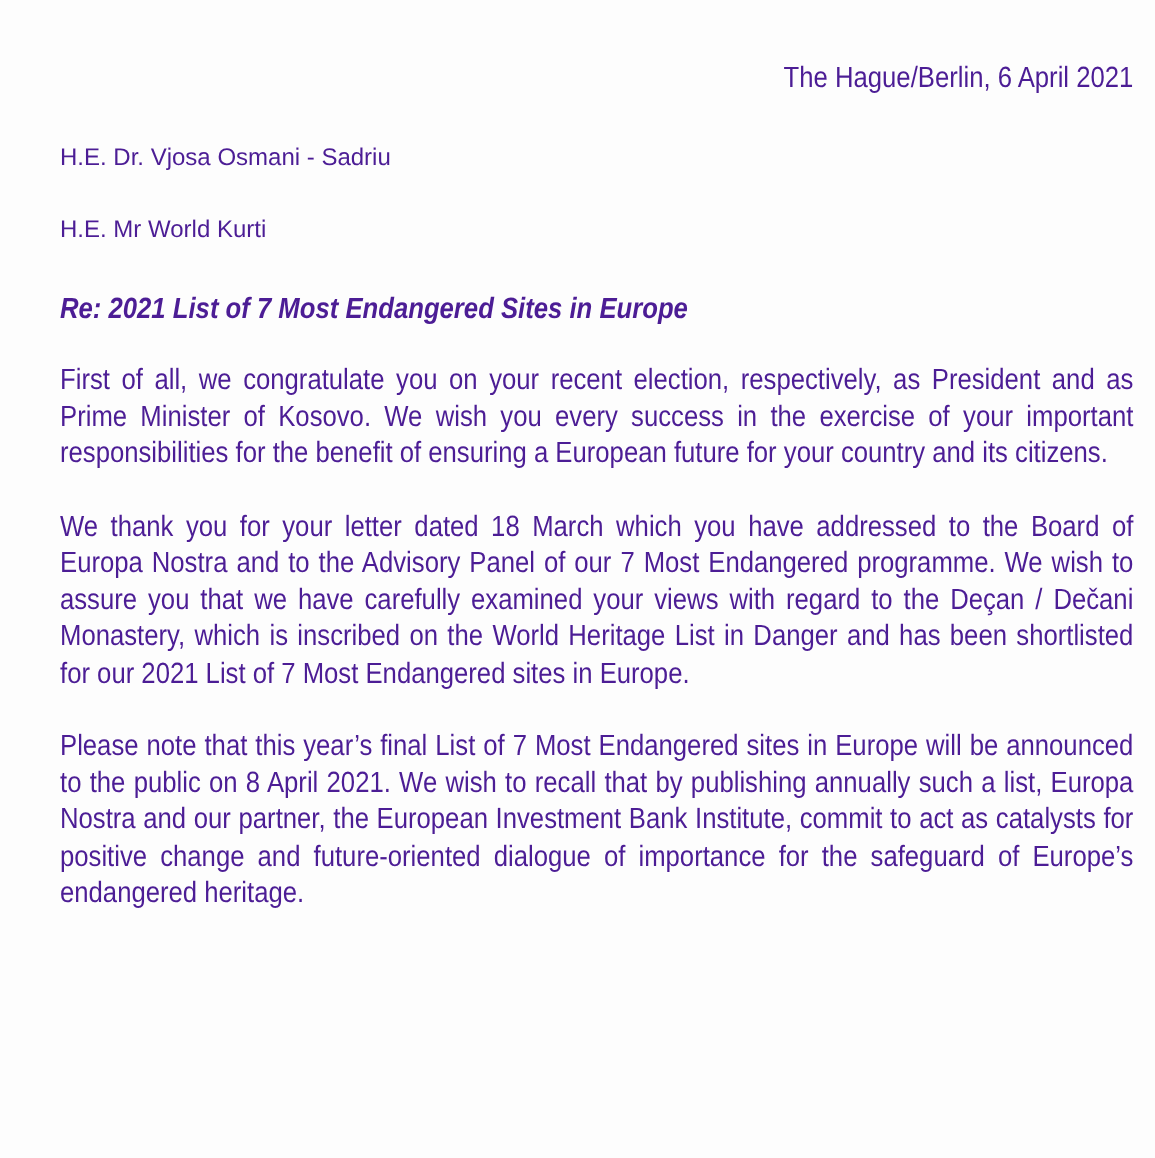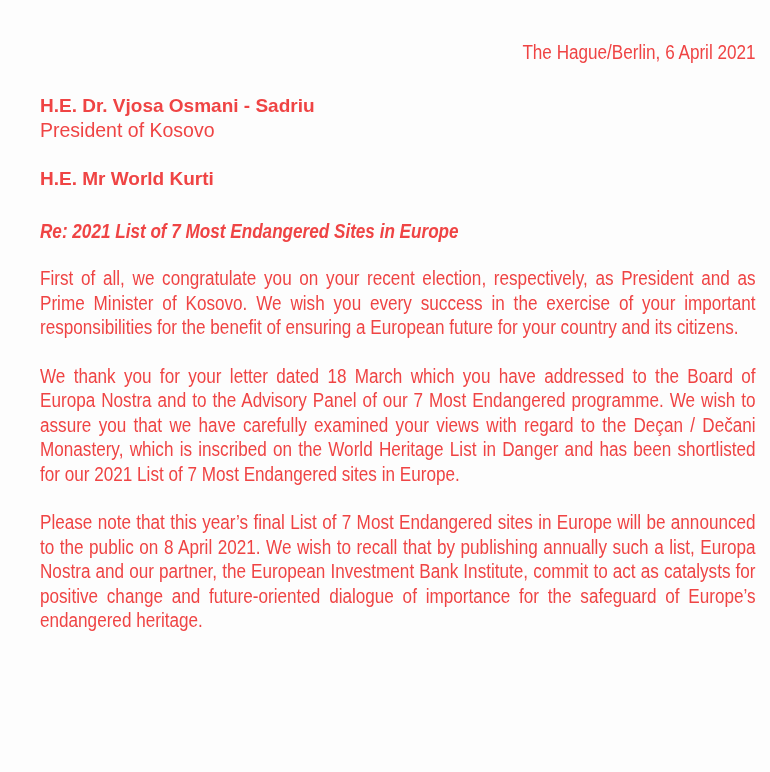--- a/index.html
+++ b/index.html
@@ -6,21 +6,21 @@
     margin: 0;
     padding: 0;
     background: #e9e9e9;
   }
   .page {
     position: relative;
     width: 770px;
     height: 772px;
     margin: 0 auto;
     background: #fdfdfd;
-    color: #ef4444;
+    color: #4c1d95;
     font-family: "Liberation Sans", "DejaVu Sans", sans-serif;
     box-sizing: border-box;
     padding: 40px 14px 0 40px;
     overflow: hidden;
   }
   
   .condensed {
     width: 815px;
     transform: scaleX(0.878);
     transform-origin: 0 0;
@@ -29,23 +29,23 @@
     font-size: 19.5px;
     line-height: 24px;
     text-align: right;
     margin-bottom: 29px;
     white-space: nowrap;
   }
   .recipient-block {
     margin-bottom: 23px;
   }
   .recipient-name {
-    font-size: 19px;
+    font-size: 16px;
     line-height: 25px;
-    font-weight: bold;
+    font-weight: normal;
   }
   .recipient-title {
     font-size: 19.5px;
     line-height: 25px;
   }
   .subject-line {
     margin-top: 29px;
     font-size: 19.5px;
     line-height: 23px;
     font-weight: bold;
@@ -76,21 +76,20 @@
 </style>
 </head>
 <body>
 
 <div class="page">
 
   <div class="dateline condensed">The Hague/Berlin, 6 April 2021</div>
 
   <div class="recipient-block">
     <div class="recipient-name">H.E. Dr. Vjosa Osmani - Sadriu</div>
-    <div class="recipient-title">President of Kosovo</div>
   </div>
 
   <div class="recipient-block">
     <div class="recipient-name">H.E. Mr World Kurti</div>
   </div>
 
   <div class="subject-line condensed">Re: 2021 List of 7 Most Endangered Sites in Europe</div>
 
 
   <p class="body-para condensed">First of all, we congratulate you on your recent election, respectively, as President and as Prime Minister of Kosovo. We wish you every success in the exercise of your important responsibilities for the benefit of ensuring a European future for your country and its citizens.</p>

